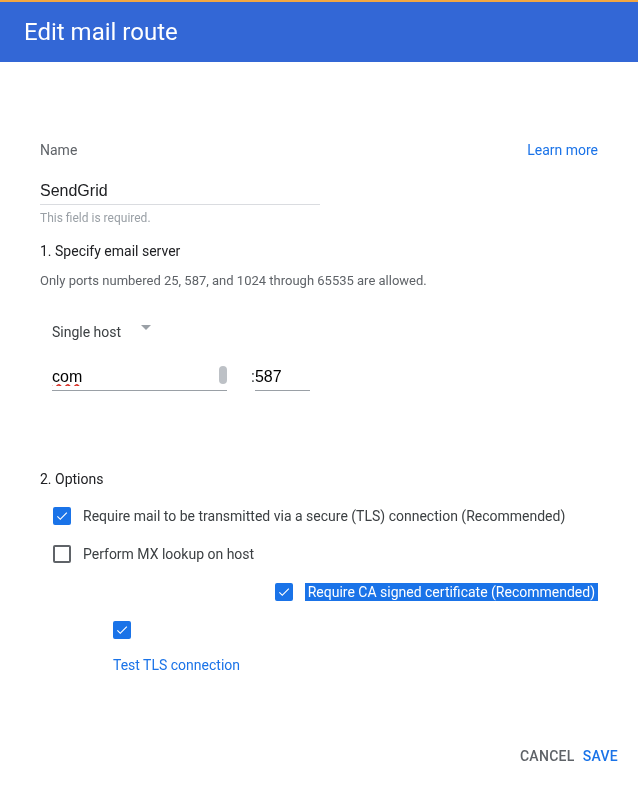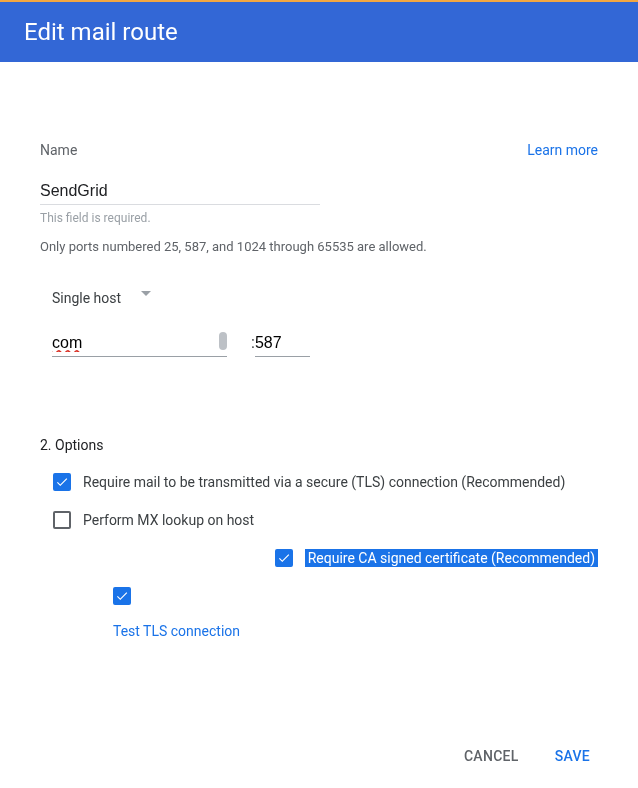--- a/index.html
+++ b/index.html
@@ -122,23 +122,22 @@
     background: #1a73e8;
     border-color: #1a73e8;
   }
   .check-svg { width: 14px; height: 14px; }
   .cb-label { font-size: 14px; color: #3c4043; }
   .highlighted { background: #1a73e8; color: #fff; padding: 1px 3px;}
   .test-link { margin-left: 73px; margin-top: 18px; color: #1a73e8; cursor: pointer; font-size: 14px;}
   .footer {
     position: absolute;
     bottom: 18px;
-    right: 44px;
-    display: flex;
-    gap: 28px;
+    right: 16px;
+    display: flex;
   }
   .btn {
     font-size: 14px;
     font-weight: 500;
     letter-spacing: 0.3px;
     cursor: pointer;
     padding: 6px 4px;
   }
   .btn-cancel { color: #5f6368; }
   .btn-save { color: #1a73e8; }
@@ -153,20 +152,21 @@
 <div class="content">
 
   <div class="row-top">
     <span class="label">Name</span>
     <span class="link">Learn more</span>
   </div>
 
   <input class="name-input" value="SendGrid" style="">
   <div class="helper">This field is required.</div>
 
+  <div class="section-title">1. Specify email server</div>
   <div class="hint">Only ports numbered 25, 587, and 1024 through 65535 are allowed.</div>
 
   <div class="dropdown">
     <span>Single host</span>
     <span class="triangle"></span>
   </div>
 
   <div class="host-row">
     <div class="host-input-wrap">
       <input class="host-input spellerr" value="com" style="">

